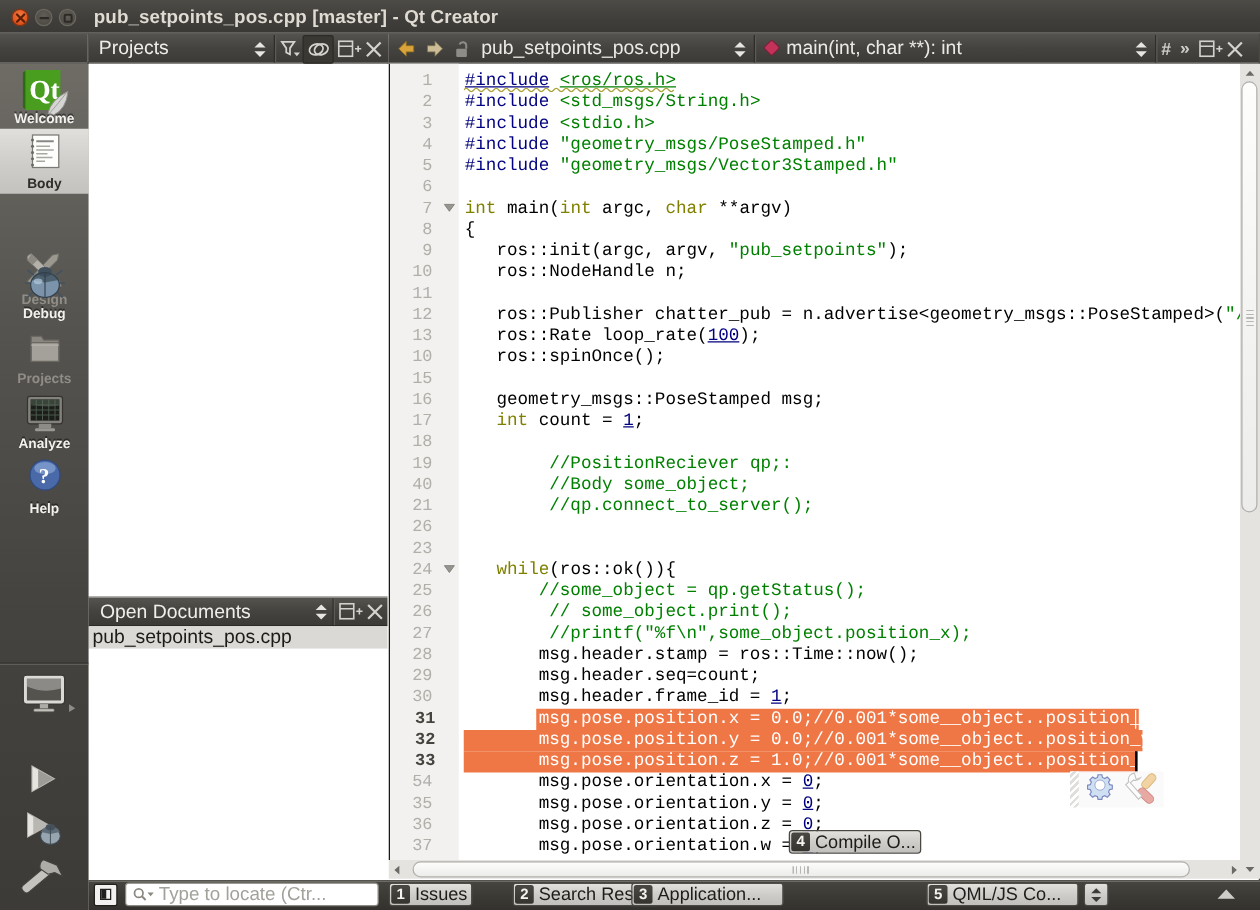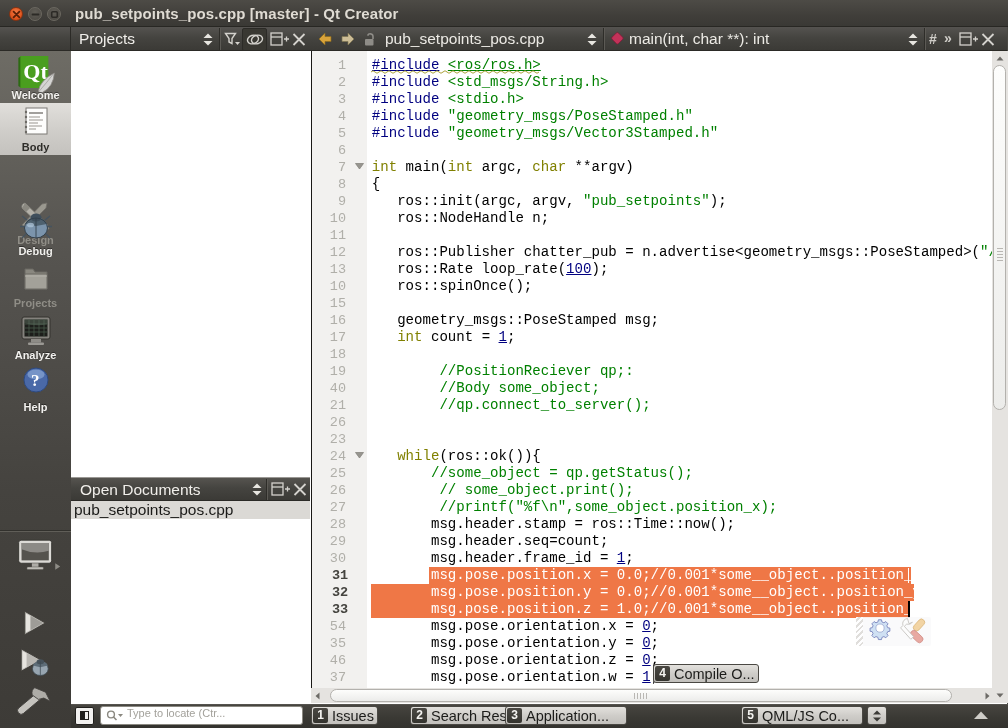--- a/index.html
+++ b/index.html
@@ -250,21 +250,21 @@
     <div>26</div>
     <div>27</div>
     <div>28</div>
     <div>29</div>
     <div>30</div>
 <div class="cur">31</div>
     <div class="cur">32</div>
     <div class="cur">33</div>
     <div>54</div>
     <div>35</div>
-    <div>46</div>
+    <div>36</div>
     <div>37</div>
 </div>
 
 <svg class="abs" style="left:354px;top:161px;" width="11" height="10" viewBox="0 0 11 10">
  <path d="M1.5 2.5 L9.5 2.5 L5.5 8 Z" fill="#97958f" stroke="#7e7c76" stroke-width="0.7"></path>
   </svg>
 <svg class="abs" style="left:354px;top:450px;" width="11" height="10" viewBox="0 0 11 10">
  <path d="M1.5 2.5 L9.5 2.5 L5.5 8 Z" fill="#97958f" stroke="#7e7c76" stroke-width="0.7"></path>
   </svg>
 
@@ -440,25 +440,25 @@
   border:1px solid #21201d;box-sizing:border-box;border-radius:2px;"></div>
 <div class="abs" style="left:80px;top:711px;width:9px;height:9px;border:1px solid #21201d;box-sizing:border-box;"></div>
 <div class="abs" style="left:81px;top:712px;width:3.5px;height:7px;background:#21201d;"></div>
 <div class="abs" style="left:100px;top:706px;width:203px;height:19px;background:#ffffff;
   border:1px solid #8b8982;box-sizing:border-box;border-radius:3px;"></div>
 <svg class="abs" style="left:105px;top:709px;" width="20" height="14" viewBox="0 0 20 14">
  <circle cx="6" cy="5.5" r="3.4" fill="none" stroke="#8a8880" stroke-width="1.4"></circle>
  <line x1="8.5" y1="8" x2="11.5" y2="11" stroke="#8a8880" stroke-width="1.6"></line>
  <path d="M13 5 L18 5 L15.5 8 Z" fill="#8a8880"></path>
   </svg>
-<div class="abs" style="left:127px;top:707px;font-size:11px;color:#a3a19b;">Type to locate (Ctr...</div>
+<div class="abs" style="left:127px;top:707px;font-size:15px;color:#a3a19b;">Type to locate (Ctr...</div>
 <div class="sbtn" style="left:311px;top:706px;width:67px;"><span class="badge">1</span><span class="t">Issues</span></div>
 <div class="sbtn" style="left:382px;top:706px;width:119px;margin-left:28px;"><span class="badge">2</span><span class="t">Search Res...</span></div>
 <div class="sbtn" style="left:505px;top:706px;width:122px;"><span class="badge">3</span><span class="t">Application...</span></div>
-<div class="sbtn" style="left:631px;top:664px;width:106px;margin-left:22px;"><span class="badge">4</span><span class="t">Compile O...</span></div>
+<div class="sbtn" style="left:631px;top:664px;width:106px;"><span class="badge">4</span><span class="t">Compile O...</span></div>
 <div class="sbtn" style="left:741px;top:706px;width:122px;"><span class="badge">5</span><span class="t">QML/JS Co...</span></div>
 <div class="sbtn" style="left:867px;top:706px;width:20px;"></div>
 <svg class="abs" style="left:870px;top:708px;" width="14" height="16" viewBox="0 0 14 16">
  <path d="M3 6.5 L7 2.5 L11 6.5 Z" fill="#3c3b37"></path>
  <path d="M3 9.5 L7 13.5 L11 9.5 Z" fill="#3c3b37"></path>
   </svg>
 <svg class="abs" style="left:971px;top:709px;" width="20" height="13" viewBox="0 0 20 13">
  <path d="M3 10 L10 2.5 L17 10 Z" fill="#cfcdc8"></path>
   </svg>
 

